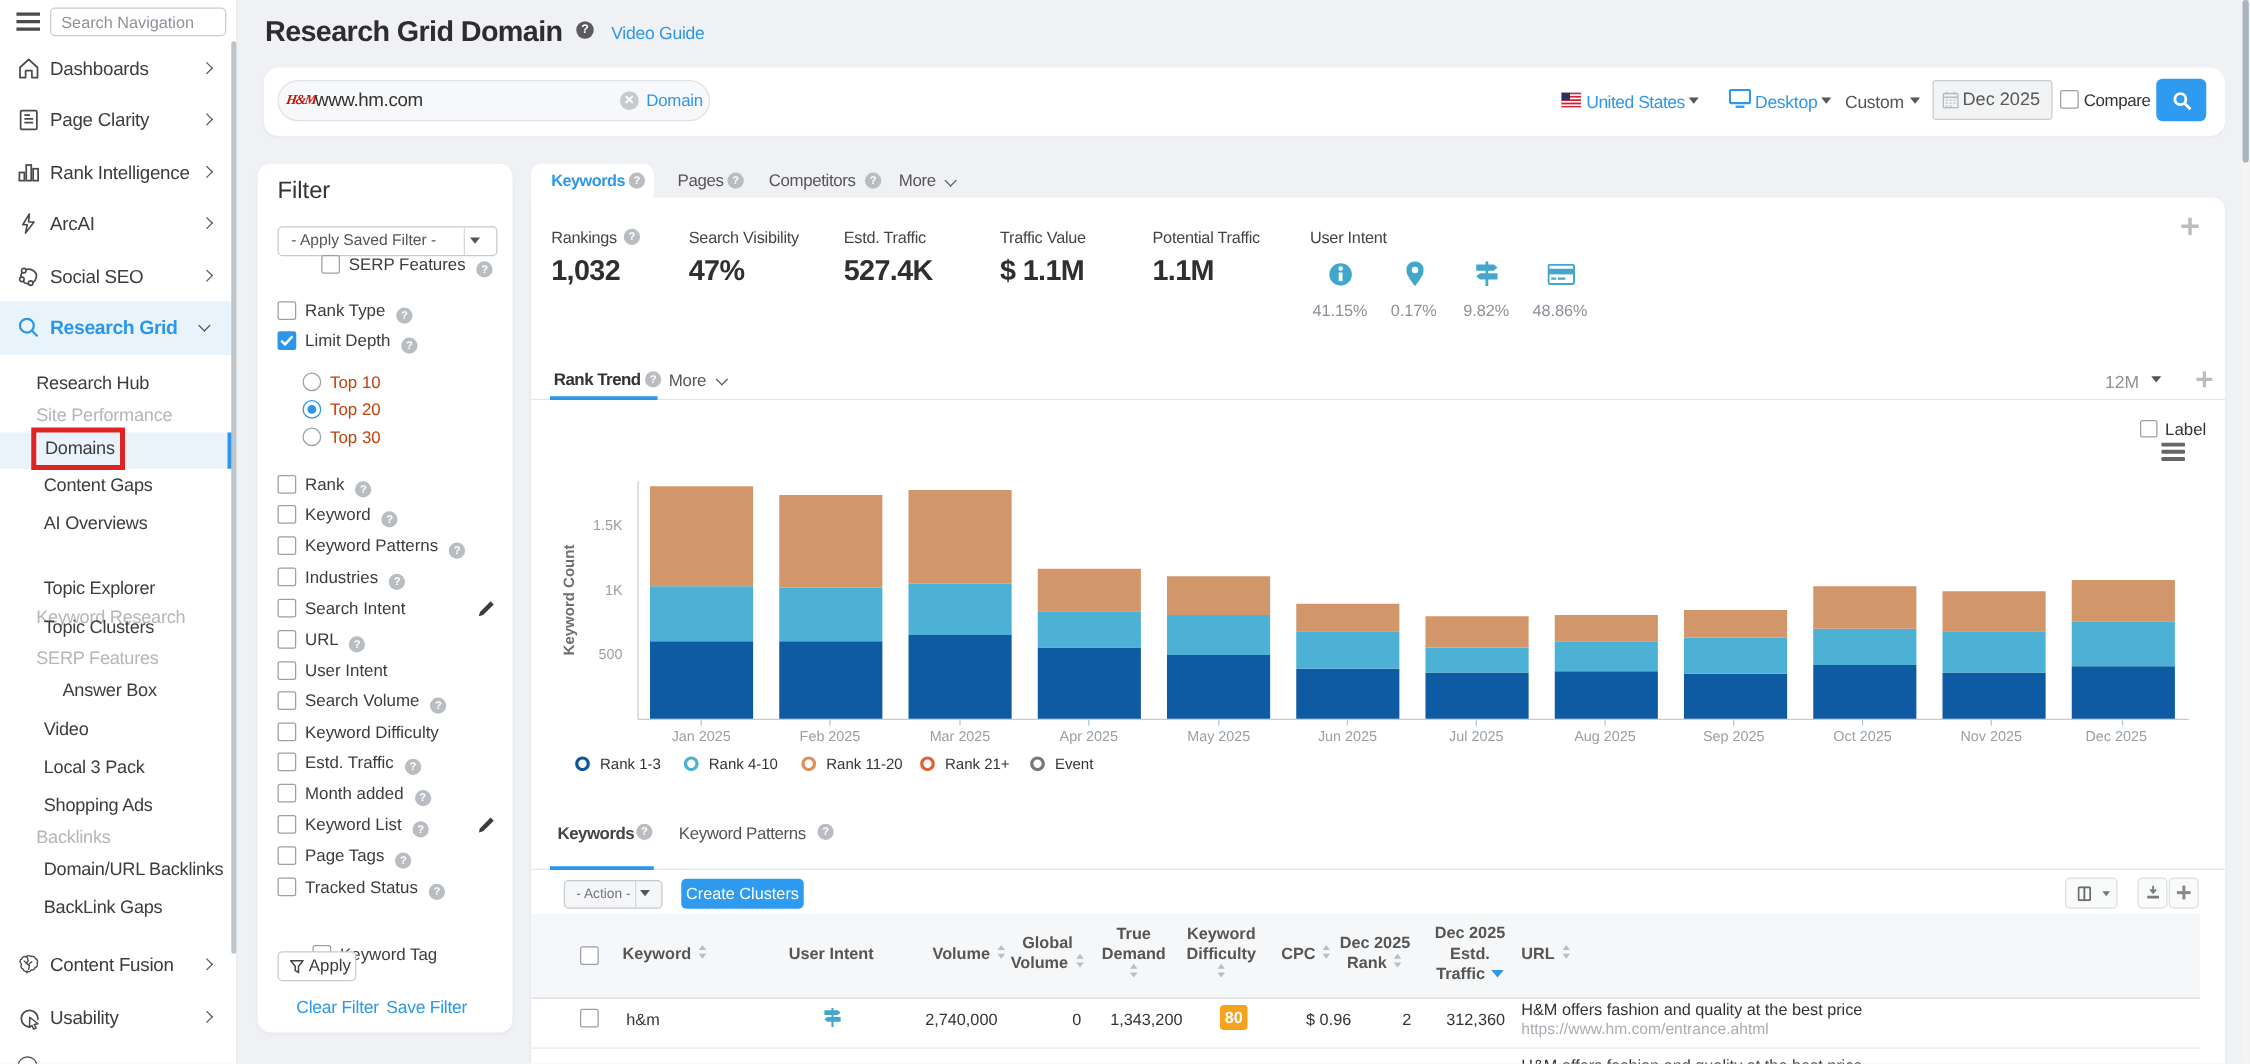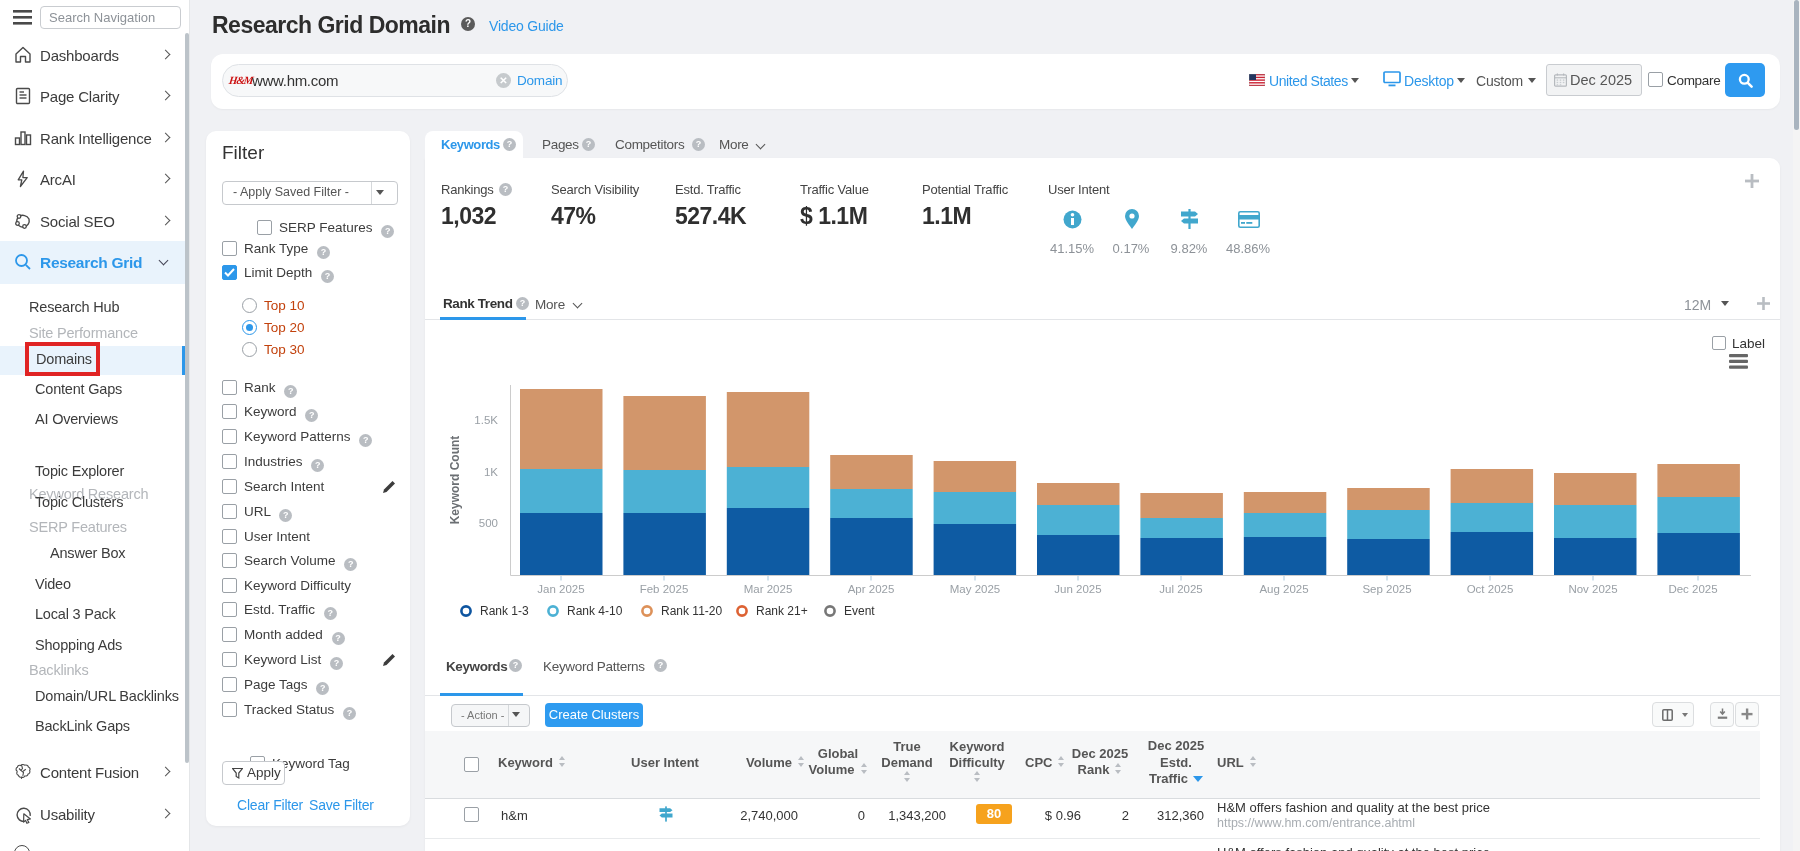--- a/index.html
+++ b/index.html
@@ -224,21 +224,21 @@
 
 <div id="filterpanel">
   <div class="abs" style="left:206px;top:131px;width:204px;height:695px;background:#fff;border-radius:10px;box-shadow:0 1px 3px rgba(0,0,0,0.05);"></div>
   <div class="abs" style="left:222px;top:142px;font-size:19px;color:#333;">Filter</div>
 
   <div class="abs" style="left:222px;top:181px;width:176px;height:24px;border:1px solid #c6c9cd;border-radius:4px;background:#fff;"></div>
   <div class="abs" style="left:233px;top:185px;font-size:12.5px;color:#555;">- Apply Saved Filter -</div>
   <div class="abs caret" style="left:376px;top:190px;"></div>
   <div class="abs" style="left:371px;top:182px;width:1px;height:22px;background:#d5d8db;"></div>
 
-  <div class="fitem" style="top:220px;padding-left:35px;"><span class="cb"></span>SERP Features <span class="help">?</span></div>
+  <div class="fitem" style="top:204px;padding-left:35px;"><span class="cb"></span>SERP Features <span class="help">?</span></div>
   <div class="fitem" style="top:241px;"><span class="cb"></span>Rank Type <span class="help">?</span></div>
   <div class="fitem" style="top:265px;"><span class="cb" style="background:#2c97ea;border-color:#2c97ea;position:relative;"><svg style="position:absolute;left:1px;top:2px;" width="11" height="9" viewBox="0 0 11 9">
           <polyline points="1,4.5 4,7.5 10,1" fill="none" stroke="#fff" stroke-width="2"></polyline>
         </svg></span>Limit Depth <span class="help">?</span></div>
   <div class="radio" style="top:298px;"><span class="rd"></span>Top 10</div>
   <div class="radio" style="top:320px;"><span class="rd" style="border-color:#2c97ea;position:relative;"><span style="position:absolute;left:3px;top:3px;width:7px;height:7px;border-radius:50%;background:#2c97ea;"></span></span>Top 20</div>
   <div class="radio" style="top:342px;"><span class="rd"></span>Top 30</div>
 
   <div class="fitem" style="top:380px;"><span class="cb"></span>Rank <span class="help">?</span></div>
   <div class="fitem" style="top:404px;"><span class="cb"></span>Keyword <span class="help">?</span></div>
@@ -485,21 +485,21 @@
     <div class="abs" style="left:464px;top:807px;width:15px;height:15px;border:1px solid #9aa0a6;border-radius:2px;background:#fff;"></div>
     <div class="abs td" style="left:501px;top:808px;">h&amp;m</div>
     <svg class="abs" style="left:658px;top:806px;" width="16" height="16" viewBox="0 0 21 20">
         <rect x="9.4" y="0" width="2.2" height="20" fill="#41a7cd"></rect>
         <path d="M2 2.5 L16 2.5 L19 5 L16 7.5 L2 7.5 Z" fill="#41a7cd"></path>
         <path d="M19 9.5 L5 9.5 L2 12 L5 14.5 L19 14.5 Z" fill="#41a7cd"></path>
       </svg>
     <div class="abs td" style="left:698px;top:808px;width:100px;text-align:right;">2,740,000</div>
     <div class="abs td" style="left:815px;top:808px;width:50px;text-align:right;">0</div>
     <div class="abs td" style="left:866px;top:808px;width:80px;text-align:right;">1,343,200</div>
-    <div class="abs" style="left:976px;top:804px;width:36px;height:20px;background:#f6a21d;border-radius:3px;color:#fff;font-size:13px;font-weight:bold;text-align:center;line-height:20px;">80</div>
+    <div class="abs" style="left:976px;top:804px;width:22px;height:20px;background:#f6a21d;border-radius:3px;color:#fff;font-size:13px;font-weight:bold;text-align:center;line-height:20px;">80</div>
     <div class="abs td" style="left:1021px;top:808px;width:60px;text-align:right;">$ 0.96</div>
     <div class="abs td" style="left:1069px;top:808px;width:60px;text-align:right;">2</div>
     <div class="abs td" style="left:1144px;top:808px;width:60px;text-align:right;">312,360</div>
     <div class="abs td" style="left:1217px;top:800px;">H&amp;M offers fashion and quality at the best price</div>
     <div class="abs" style="left:1217px;top:816px;font-size:12.5px;color:#a8adb2;">https://www.hm.com/entrance.ahtml</div>
     <div class="abs" style="left:425px;top:838px;width:1335px;height:1px;background:#e8eaec;"></div>
 
     <div class="abs td" style="left:1217px;top:845px;">H&amp;M offers fashion and quality at the best price</div>
   </div>
 </div>

